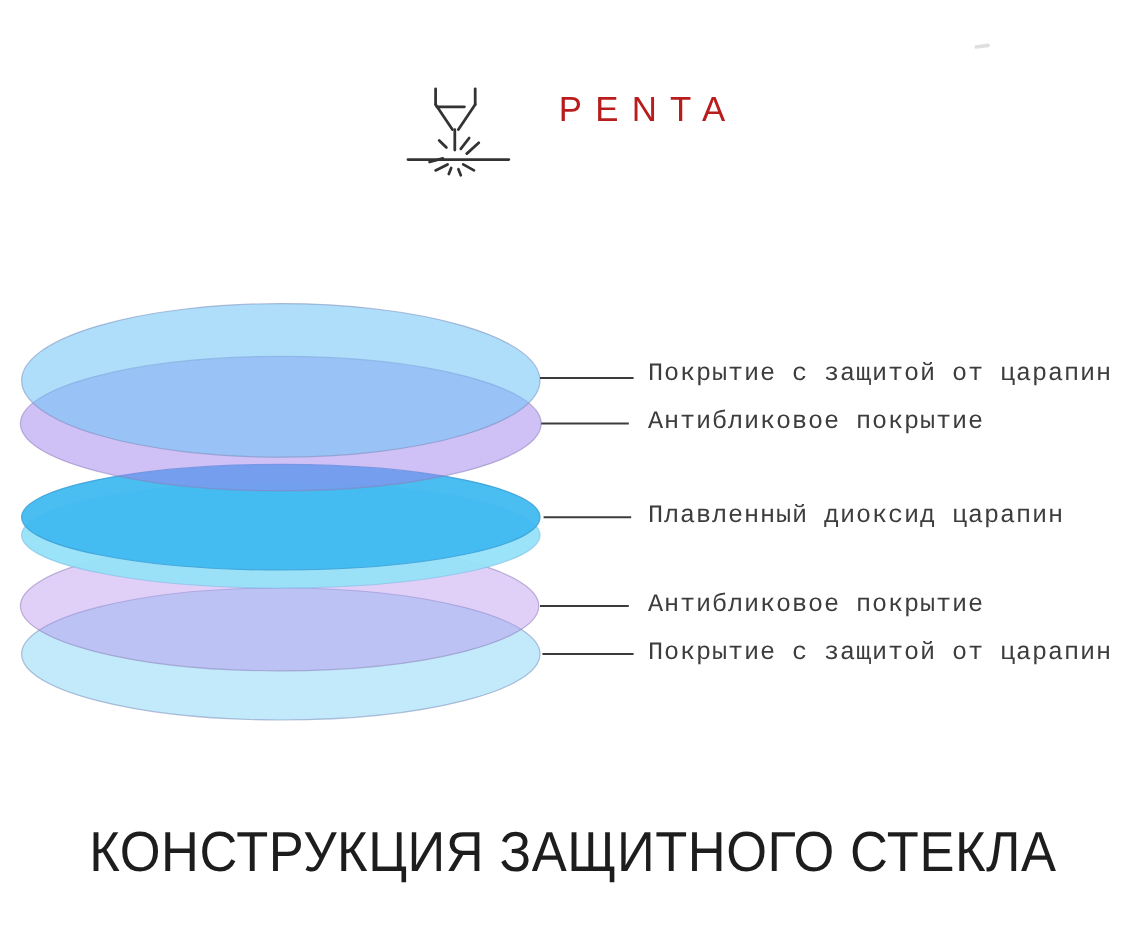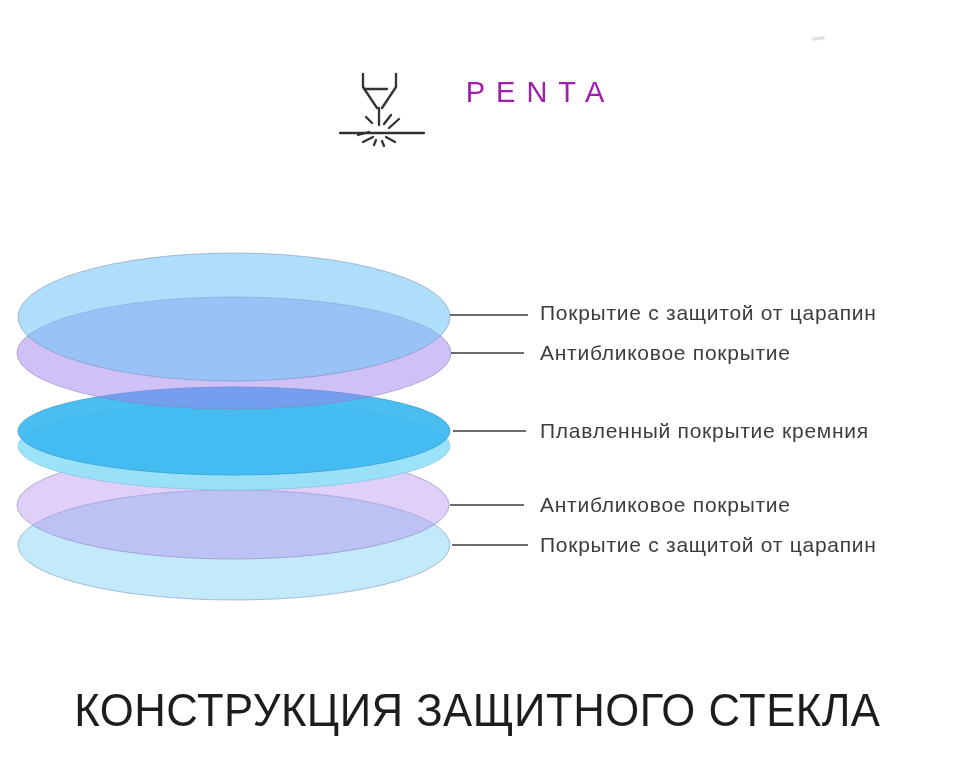--- a/index.html
+++ b/index.html
@@ -14,21 +14,21 @@
   }
 
   
   .logo { position: absolute; left: 0; top: 0; }
   .logo-icon-svg { position: absolute; left: 333px; top: 62px; }
   .logo-icon-svg line, .logo-icon-svg path, .logo-icon-svg polyline {
     stroke: #333333; stroke-width: 2.3; fill: none; stroke-linecap: round;
   }
   .logo-text {
     position: absolute; left: 418px; top: 72px; width: 234px;
-    text-align: center; color: #a21caf;
+    text-align: center; color: #b91c1c;
     font-family: "Liberation Sans", sans-serif;
     font-weight: 500;
   }
   .logo-line {
     font-size: 29px; line-height: 40px;
     letter-spacing: 11px; padding-left: 11px;
     white-space: nowrap;
   }
 
   
@@ -37,21 +37,21 @@
   .e-top      { stroke: rgba(120,140,185,0.55); }
   .e-violet   { stroke: rgba(140,125,185,0.55); }
   .e-core     { stroke: rgba(60,160,215,0.85); }
   .e-side     { stroke: rgba(130,190,230,0.65); }
   .leader-line { stroke-width: 1.7; }
 
   .layer-label {
     position: absolute; left: 540px; height: 28px; line-height: 28px;
     font-size: 21px; letter-spacing: 0.035em; color: #3d3d3d;
     white-space: nowrap;
-    font-family: Liberation Sans, sans-serif;
+    font-family: Liberation Mono, monospace;
   }
 
   
   .page-title {
     position: absolute; left: 0; top: 682px; width: 954px; height: 56px;
     line-height: 56px; text-align: center;
     font-size: 47px; font-weight: 400; color: #1d1d1d;
     font-family: "Liberation Sans", sans-serif;
     letter-spacing: 0.5px;
     transform: scaleX(0.93);
@@ -115,19 +115,19 @@
 
     <line class="leader-line" x1="450" y1="315" x2="528" y2="315" stroke="#3c3c3c"></line>
     <line class="leader-line" x1="451" y1="353" x2="524" y2="353" stroke="#3c3c3c"></line>
     <line class="leader-line" x1="453" y1="431" x2="526" y2="431" stroke="#3c3c3c"></line>
     <line class="leader-line" x1="450" y1="505" x2="524" y2="505" stroke="#3c3c3c"></line>
     <line class="leader-line" x1="452" y1="545" x2="528" y2="545" stroke="#3c3c3c"></line>
   </svg>
 
   <div class="layer-label" style="top:299px;">Покрытие с защитой от царапин</div>
   <div class="layer-label" style="top:339px;">Антибликовое покрытие</div>
-  <div class="layer-label" style="top:417px;">Плавленный покрытие кремния</div>
+  <div class="layer-label" style="top:417px;">Плавленный диоксид царапин</div>
   <div class="layer-label" style="top:491px;">Антибликовое покрытие</div>
   <div class="layer-label" style="top:531px;">Покрытие с защитой от царапин</div>
 
   <div class="page-title">КОНСТРУКЦИЯ ЗАЩИТНОГО СТЕКЛА</div>
 
 </div>
 
 </body></html>

